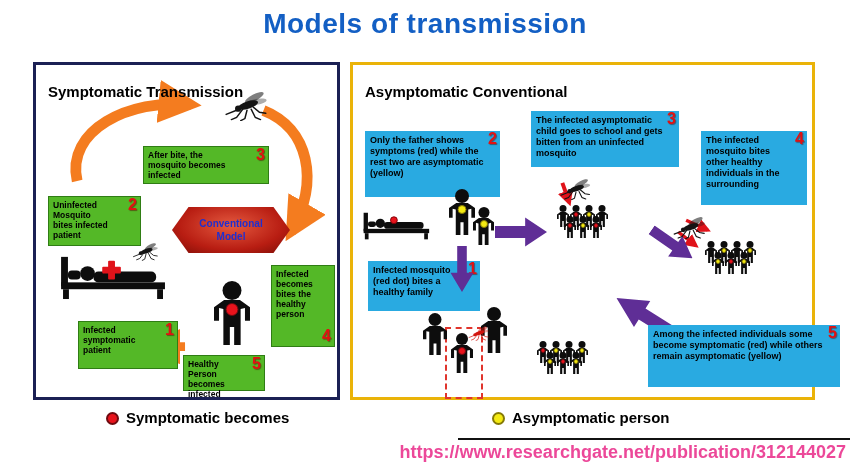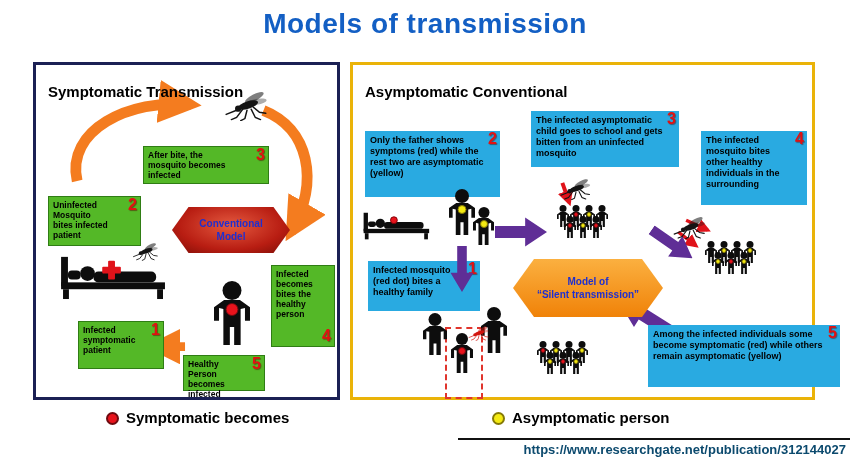--- a/index.html
+++ b/index.html
@@ -32,21 +32,21 @@
   .mosquito{position:absolute;z-index:3;}
   .bed{position:absolute;z-index:2;}
   .solo-person{position:absolute;z-index:2;}
   .crowd{position:absolute;z-index:2;}
   .dashed-box{position:absolute;border:2px dashed #e0342c;z-index:1;}
   .legend-dot{position:absolute;width:13px;height:13px;border-radius:50%;box-sizing:border-box;}
   .legend-dot.red{background:#e8131c;border:2px solid #6d0a10;}
   .legend-dot.yellow{background:#f4ea12;border:2px solid #857a06;}
   .legend-label{position:absolute;font-size:15px;font-weight:bold;color:#000;}
   .footer-line{position:absolute;left:458px;right:0;top:438px;border-top:2px solid #111;}
-  .footer-url{position:absolute;right:4px;top:442px;font-size:13px;font-weight:bold;color:#0c4a6e;padding-left:29px;}
+  .footer-url{position:absolute;right:4px;top:442px;font-size:18px;font-weight:bold;color:#ec4899;padding-left:29px;}
 </style>
 </head>
 <body>
 
 <div class="canvas">
 
   <h1 class="title">Models of transmission</h1>
 
   <section class="panel left">
     <h2>Symptomatic Transmission</h2>
@@ -118,21 +118,21 @@
    <rect x="1" y="32" width="106" height="7"></rect>
    <rect x="3" y="39" width="6" height="10"></rect>
    <rect x="99" y="39" width="6" height="10"></rect>
   </g>
           <g fill="#e0131a">
             <rect x="49" y="10" width="7" height="19" rx="1"></rect>
             <rect x="43" y="16" width="19" height="7" rx="1"></rect>
           </g>
         </svg></span>
 
-    <div class="gbox" style="left:42px;top:256px;width:86px;height:48px;">
+    <div class="gbox" style="left:42px;top:256px;width:100px;height:48px;">
       <span>Infected symptomatic patient</span>
       <span class="num">1</span>
     </div>
 
     <span class="solo-person" style="left:178px;top:216px;"><span style="position: relative; display: inline-block; width: 36px; height: 64px; flex: 0 0 auto;"><span style="position: absolute; top: 0px; left: 50%; transform: translateX(-50%); width: 19px; height: 19px; border-radius: 50%; background: rgb(13, 13, 13);"></span><span style="position: absolute; left: 0px; top: 19px; width: 100%; height: 45px; background: rgb(13, 13, 13); clip-path: polygon(28% 0px, 72% 0px, 100% 16%, 100% 46%, 86% 46%, 86% 18%, 74% 20%, 74% 100%, 56% 100%, 56% 60%, 44% 60%, 44% 100%, 26% 100%, 26% 20%, 14% 18%, 14% 46%, 0px 46%, 0px 16%);"></span><span style="position: absolute; left: 50%; transform: translateX(-50%); top: 22px; width: 13px; height: 13px; border-radius: 50%; background: rgb(232, 19, 28); border: 1px solid rgb(109, 10, 16); box-sizing: border-box; z-index: 2;"></span></span></span>
 
     <div class="gbox" style="left:147px;top:290px;width:82px;height:36px;">
       <span>Healthy Person becomes infected</span>
       <span class="num">5</span>
     </div>
@@ -290,24 +290,20 @@
             <span style="position: absolute; left: 50%; transform: translateX(-50%); top: 7px; width: 5px; height: 5px; border-radius: 50%; background: rgb(244, 234, 18); border: 1px solid rgb(133, 122, 6); box-sizing: border-box; z-index: 2;"></span>
           </span>
         </div>
       </div>
 
     <div class="bbox" style="left:15px;top:196px;width:112px;height:50px;">
       <span>Infected  mosquito (red dot) bites a healthy family</span>
       <span class="num">1</span>
     </div>
 
-    <div class="hex orange" style="left:160px;top:194px;width:150px;height:58px;">
-      <span class="l1">Model of</span>
-      <span class="l2">“Silent transmission”</span>
-    </div>
 
     <div class="parrow" style="left:86px;top:192px;width:46px;height:24px;transform:rotate(90deg);"></div>
     <div class="parrow" style="left:258px;top:236px;width:72px;height:32px;transform:rotate(212deg);"></div>
 
     <div class="dashed-box" style="left:92px;top:262px;width:34px;height:68px;"></div>
     <span class="solo-person" style="left:70px;top:248px;"><span style="position: relative; display: inline-block; width: 24px; height: 42px; flex: 0 0 auto;"><span style="position: absolute; top: 0px; left: 50%; transform: translateX(-50%); width: 13px; height: 13px; border-radius: 50%; background: rgb(13, 13, 13);"></span><span style="position: absolute; left: 0px; top: 13px; width: 100%; height: 29px; background: rgb(13, 13, 13); clip-path: polygon(28% 0px, 72% 0px, 100% 16%, 100% 46%, 86% 46%, 86% 18%, 74% 20%, 74% 100%, 56% 100%, 56% 60%, 44% 60%, 44% 100%, 26% 100%, 26% 20%, 14% 18%, 14% 46%, 0px 46%, 0px 16%);"></span></span></span>
     <span class="solo-person" style="left:98px;top:268px;"><span style="position: relative; display: inline-block; width: 22px; height: 40px; flex: 0 0 auto;"><span style="position: absolute; top: 0px; left: 50%; transform: translateX(-50%); width: 12px; height: 12px; border-radius: 50%; background: rgb(13, 13, 13);"></span><span style="position: absolute; left: 0px; top: 12px; width: 100%; height: 28px; background: rgb(13, 13, 13); clip-path: polygon(28% 0px, 72% 0px, 100% 16%, 100% 46%, 86% 46%, 86% 18%, 74% 20%, 74% 100%, 56% 100%, 56% 60%, 44% 60%, 44% 100%, 26% 100%, 26% 20%, 14% 18%, 14% 46%, 0px 46%, 0px 16%);"></span><span style="position: absolute; left: 50%; transform: translateX(-50%); top: 14px; width: 8px; height: 8px; border-radius: 50%; background: rgb(232, 19, 28); border: 1px solid rgb(109, 10, 16); box-sizing: border-box; z-index: 2;"></span></span></span>
     <span class="solo-person" style="left:128px;top:242px;"><span style="position: relative; display: inline-block; width: 26px; height: 46px; flex: 0 0 auto;"><span style="position: absolute; top: 0px; left: 50%; transform: translateX(-50%); width: 14px; height: 14px; border-radius: 50%; background: rgb(13, 13, 13);"></span><span style="position: absolute; left: 0px; top: 14px; width: 100%; height: 32px; background: rgb(13, 13, 13); clip-path: polygon(28% 0px, 72% 0px, 100% 16%, 100% 46%, 86% 46%, 86% 18%, 74% 20%, 74% 100%, 56% 100%, 56% 60%, 44% 60%, 44% 100%, 26% 100%, 26% 20%, 14% 18%, 14% 46%, 0px 46%, 0px 16%);"></span></span></span>
     <span class="mosquito" style="left:114px;top:260px;width:24px;height:16px;"><svg viewBox="0 0 48 30" width="100%" height="100%">
  <g stroke="#d2150f" stroke-width="1.4" fill="none" stroke-linecap="round">

